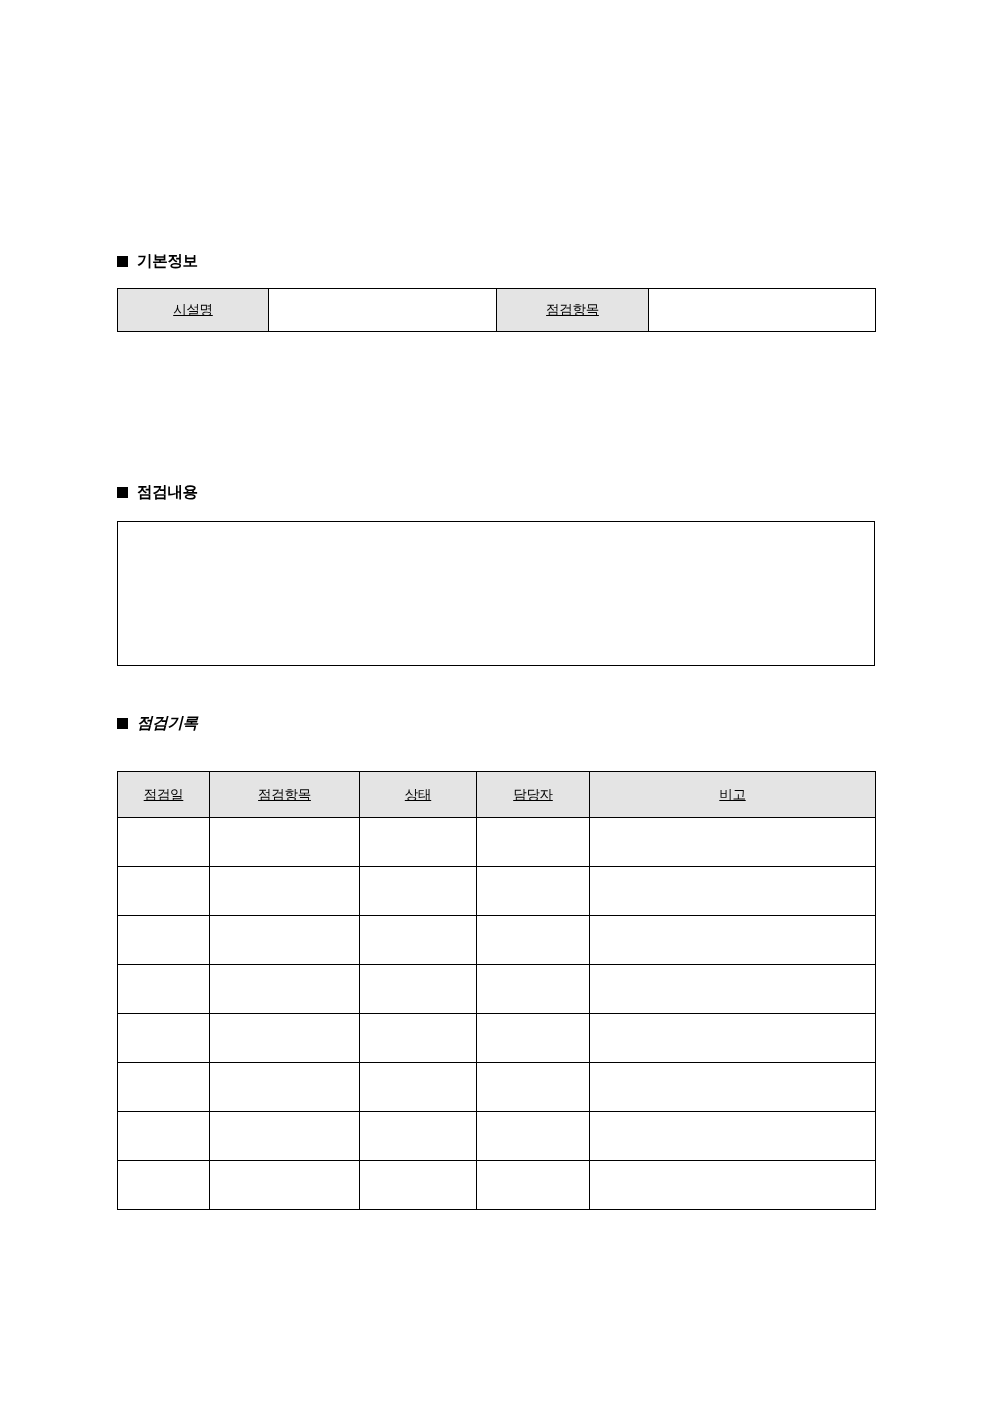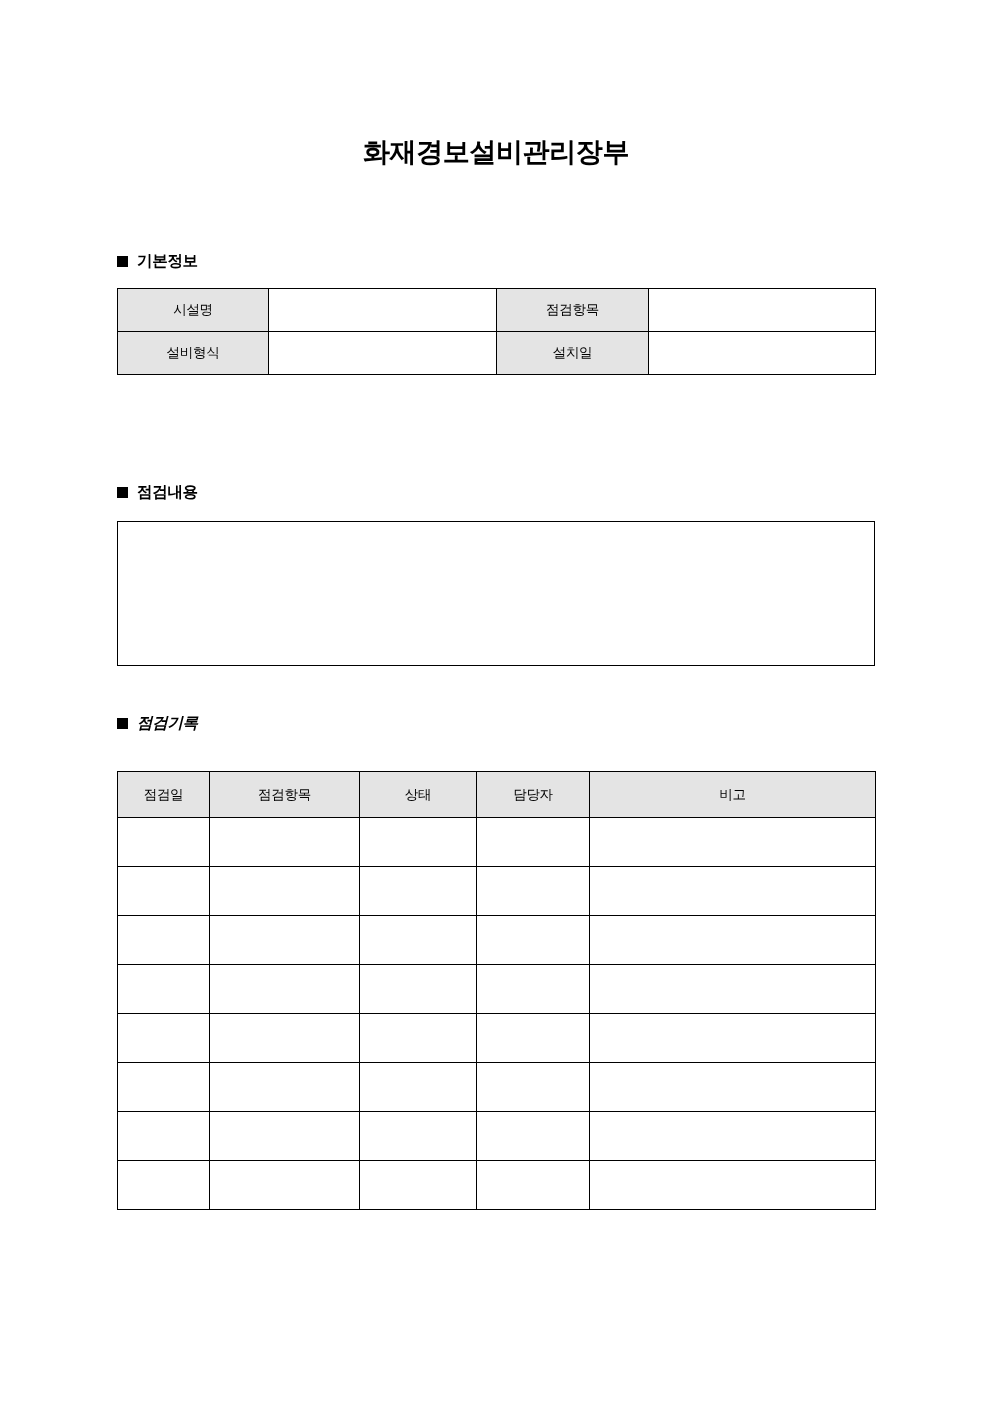--- a/index.html
+++ b/index.html
@@ -69,20 +69,21 @@
     table-layout: fixed;
     font-size: 13.5px;
     letter-spacing: -0.3px;
   }
   table.form-table td,
   table.form-table th {
     border: 1px solid #000000;
     padding: 0;
     vertical-align: middle;
     font-weight: normal;
+    text-decoration: underline;
   }
   .lbl {
     background: #e4e4e4;
     text-align: center;
     font-size: 13.5px;
   }
   .val {
     background: #ffffff;
   }
 
@@ -121,45 +122,38 @@
   #record-table tbody td {
     height: 48px;
     background: #ffffff;
   }
 </style>
 </head>
 <body>
 
 <div class="page">
 
-  <div class="doc-title">화재경보설비관리장부</div>
 
   <div class="section-heading sec-basic">
     <span class="bullet"></span>
     <span>기본정보</span>
   </div>
 
   <table class="form-table" id="basic-info-table">
     <colgroup>
       <col style="width:151px">
       <col style="width:228px">
       <col style="width:152px">
       <col style="width:227px">
     </colgroup>
     <tbody>
       <tr>
         <td class="lbl">시설명</td>
         <td class="val"></td>
         <td class="lbl">점검항목</td>
-        <td class="val"></td>
-      </tr>
-      <tr>
-        <td class="lbl">설비형식</td>
-        <td class="val"></td>
-        <td class="lbl">설치일</td>
         <td class="val"></td>
       </tr>
     </tbody>
   </table>
 
   <div class="section-heading sec-content">
     <span class="bullet"></span>
     <span>점검내용</span>
   </div>
 

